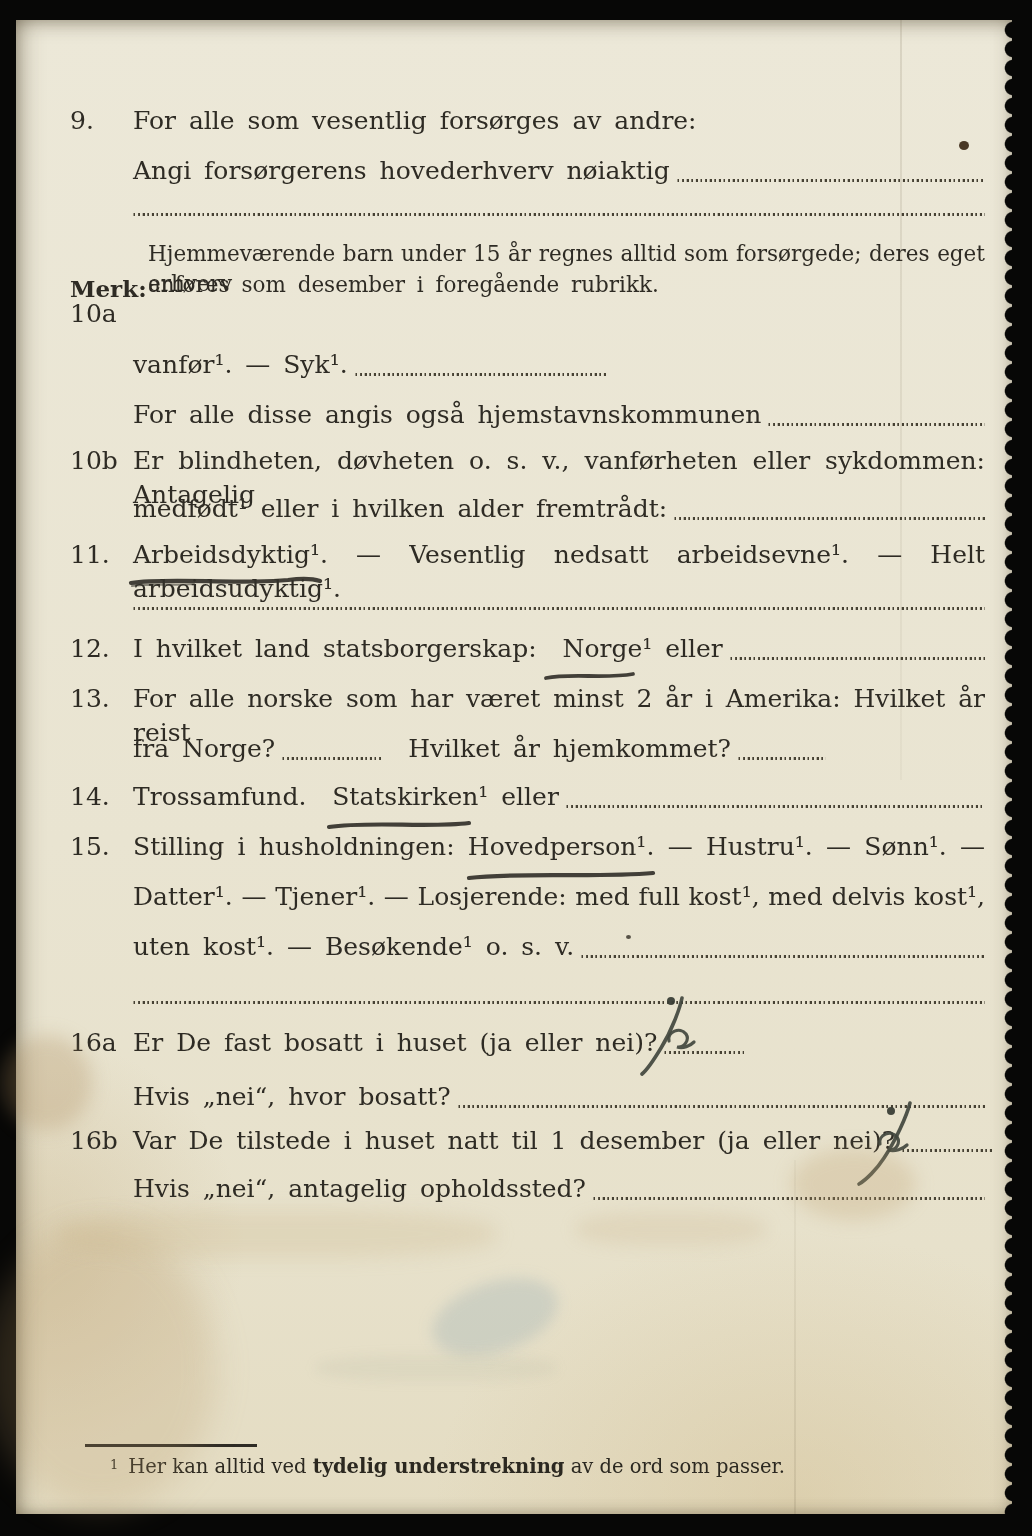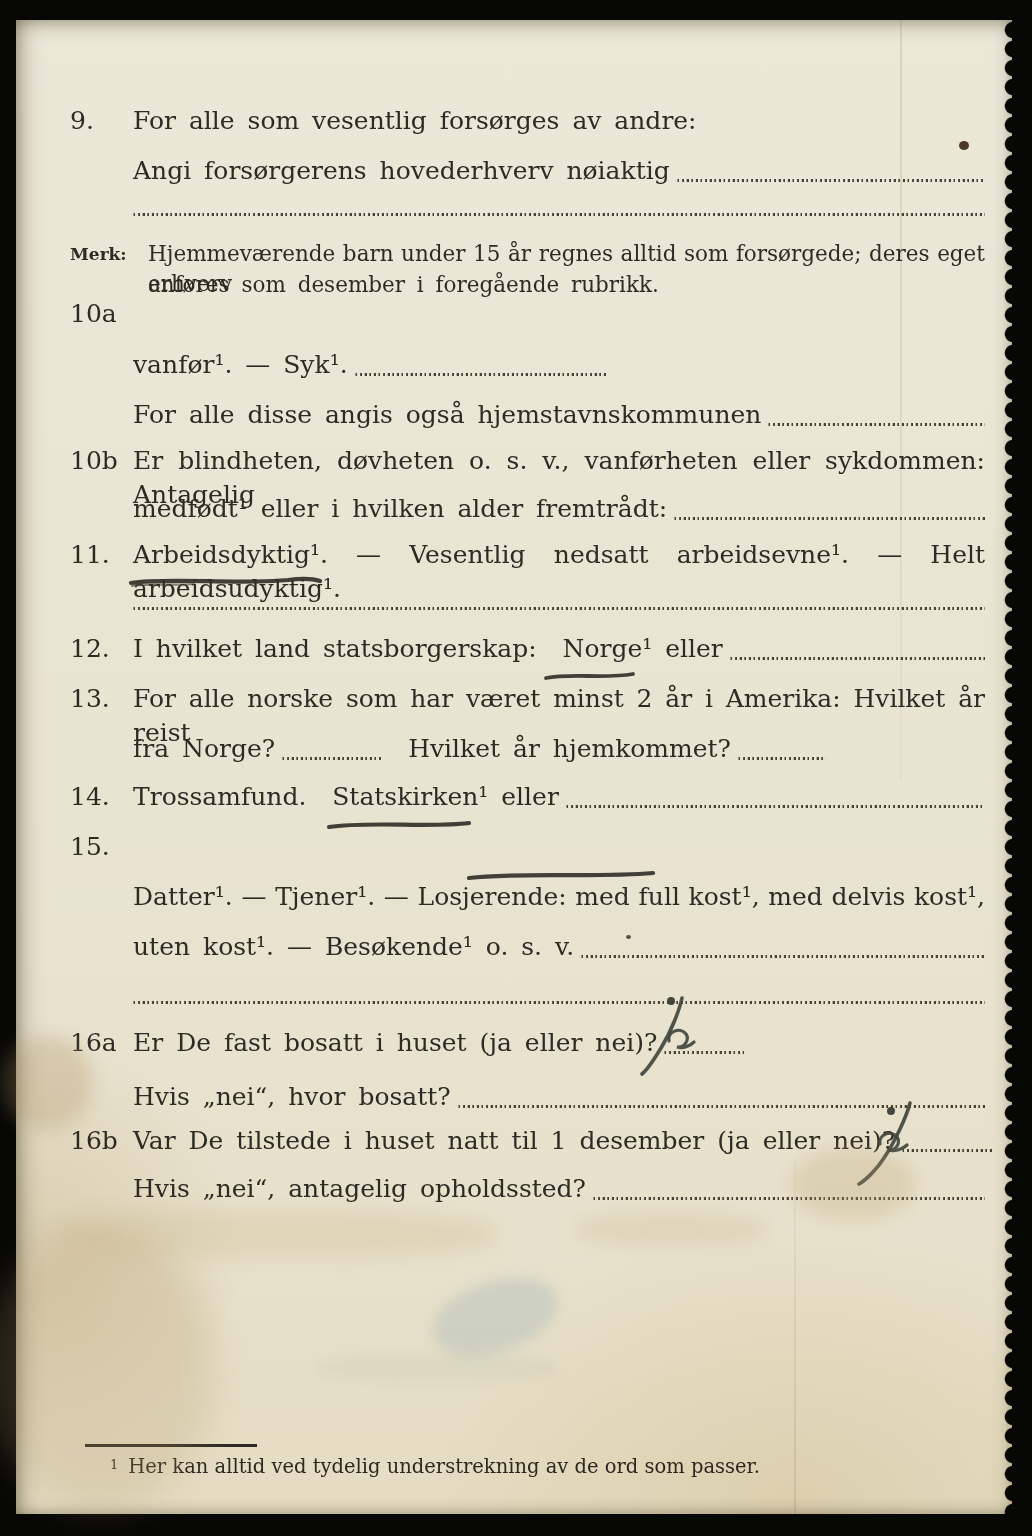--- a/index.html
+++ b/index.html
@@ -34,26 +34,26 @@
   }
   .row .txt{white-space:pre;}
   .just{display:block;text-align:justify;text-align-last:justify;word-spacing:normal;}
   .num{position:absolute;left:-63px;width:60px;white-space:pre;text-align:left;}
   .lead{
     align-self:flex-end;height:3px;margin-bottom:6px;margin-left:7px;
     background-image:repeating-linear-gradient(to right,#46413300 0,#464133 1px,#464133 2.4px,transparent 2.4px,transparent 4.6px);
   }
   .fill{flex:1 1 auto;}
   .merk{left:132px;width:837px;font-size:21.5px;line-height:30px;height:30px;}
-  .merk .num{left:-78px;width:76px;font-weight:bold;font-size:17px;}
+  .merk .num{left:-78px;width:76px;font-weight:bold;font-size:23px;margin-top:35px;}
   .footnote{
     position:absolute;left:94px;top:1432px;width:760px;
     font-size:19.5px;line-height:26px;color:#2b2820;white-space:pre;
   }
-  .footnote b{font-weight:normal;}
+  .footnote b{font-weight:bold;}
   .foot-rule{position:absolute;left:69px;top:1424px;width:172px;height:3px;background:#2e2b24;}
   .fn-marker{font-size:13px;vertical-align:4px;margin-right:10px;}
   .stain{position:absolute;border-radius:50%;pointer-events:none;}
   .ink-dot{position:absolute;border-radius:50%;pointer-events:none;}
   svg{position:absolute;overflow:visible;}
   .crease{position:absolute;width:2px;pointer-events:none;}
 </style>
 </head>
 <body>
 
@@ -126,20 +126,21 @@
   </div>
 
   <div class="row" style="top:760px">
     <span class="num">14.</span>
     <span class="txt">Trossamfund.  Statskirken¹ eller</span>
     <span class="lead fill"></span>
   </div>
 
   <div class="row just" style="top:810px">
     <span class="num">15.</span>
+    <span>Stilling i husholdningen:  Hovedperson¹. — Hustru¹. — Sønn¹. —</span>
   </div>
   <div class="row just" style="top:860px">
     <span>Datter¹. — Tjener¹. — Losjerende:  med full kost¹, med delvis kost¹,</span>
   </div>
   <div class="row" style="top:910px">
     <span class="txt">uten kost¹. — Besøkende¹ o. s. v.</span>
     <span class="lead fill"></span>
   </div>
   <div class="row" style="top:956px">
     <span class="lead fill" style="margin-left:0"></span>

